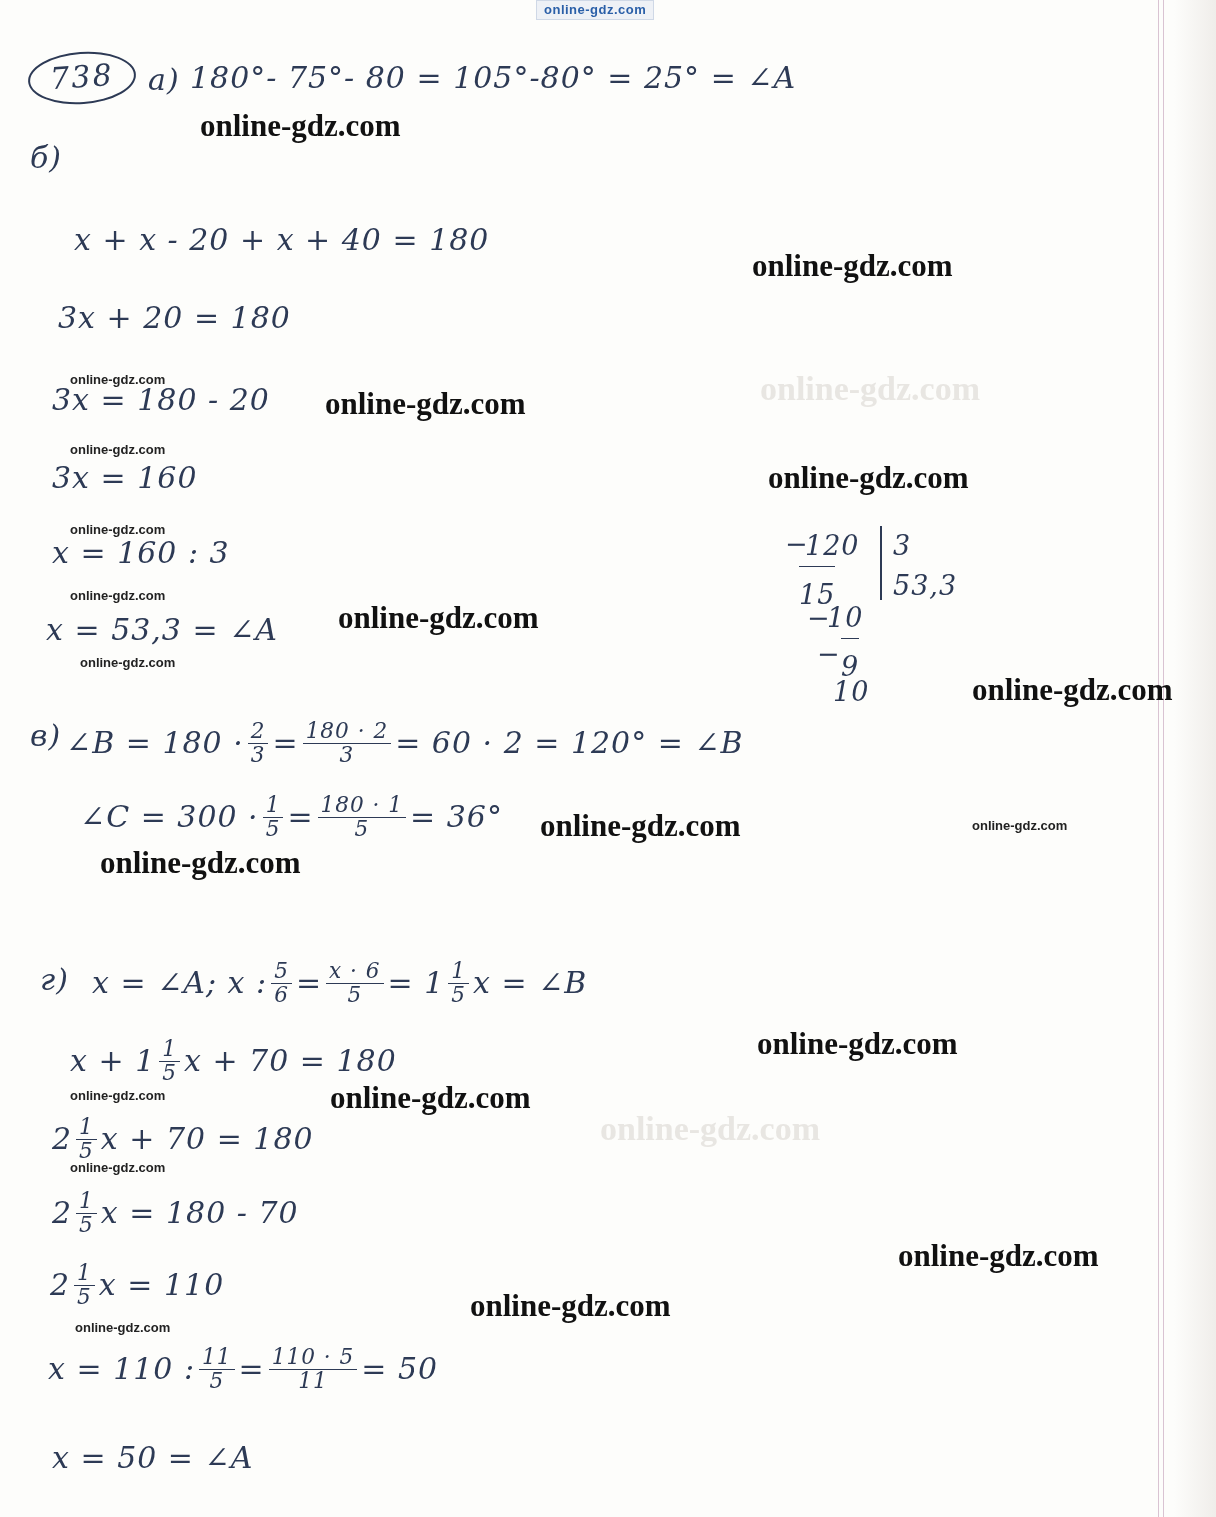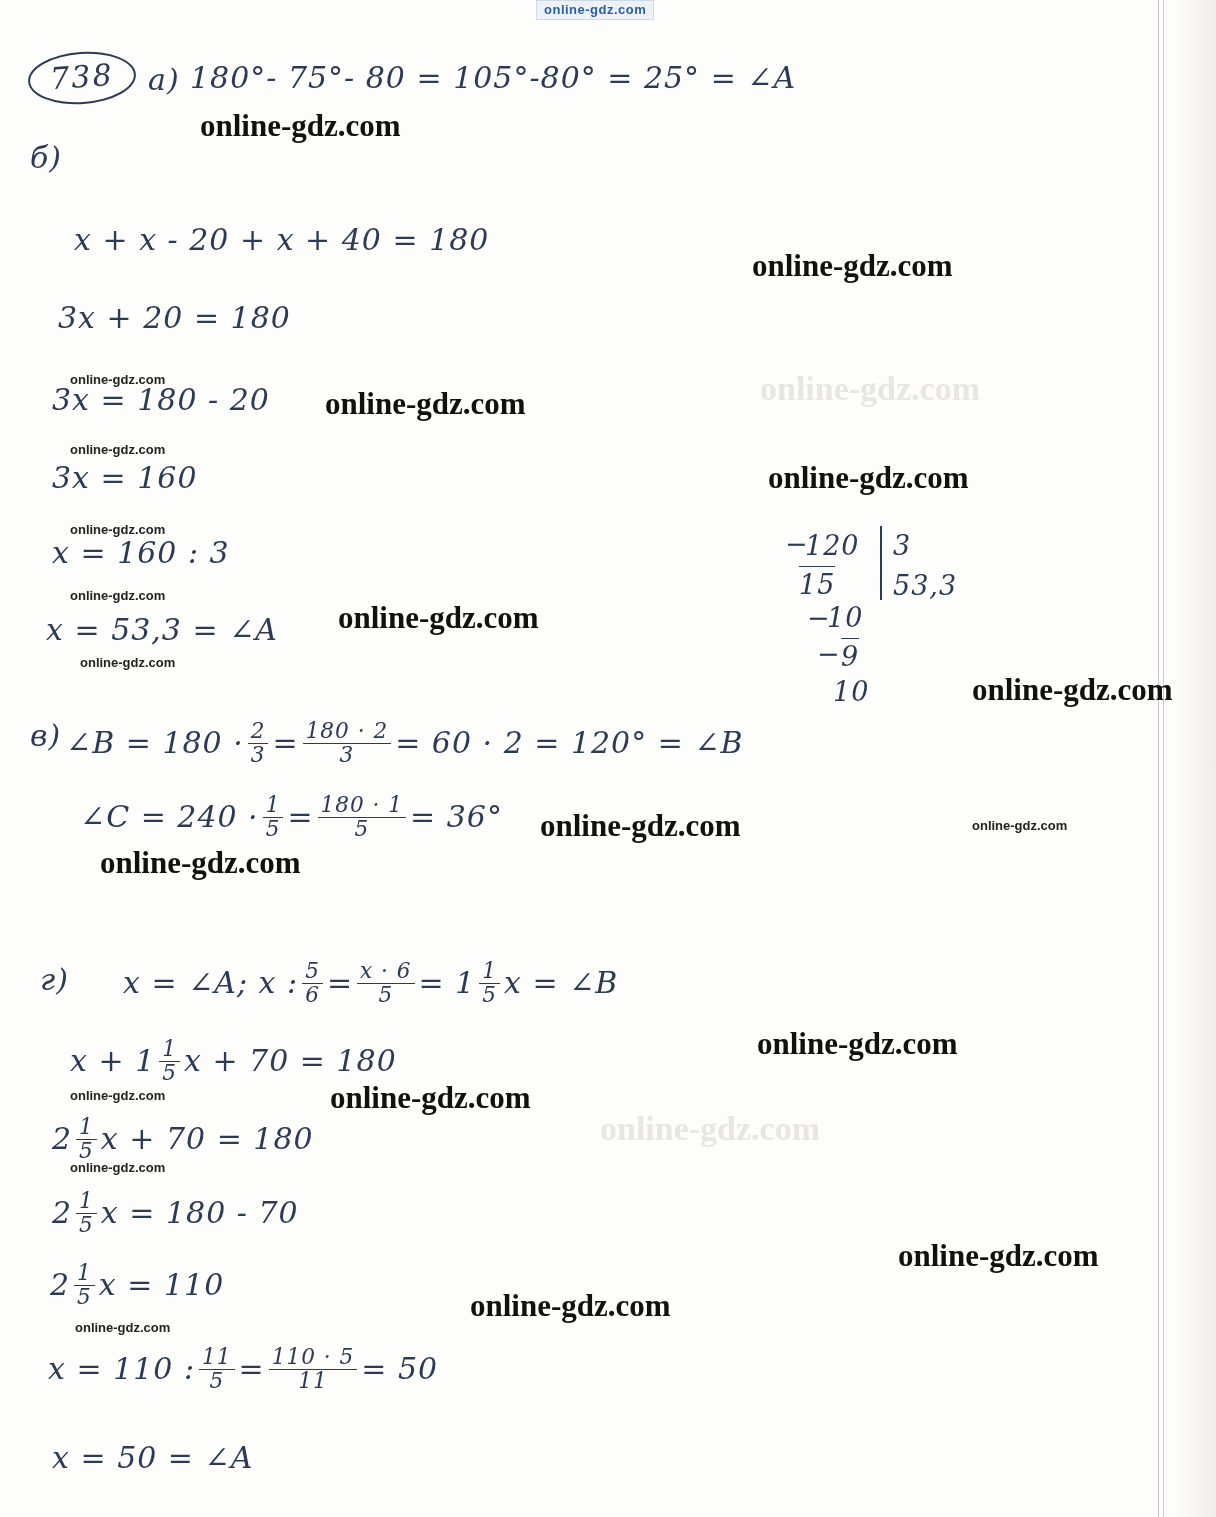--- a/index.html
+++ b/index.html
@@ -94,21 +94,21 @@
   }
   .division .row { position: relative; height: 36px; white-space: nowrap; }
   .division .dl {
     position: absolute;
     left: 95px;
     top: -4px;
     width: 1.6px;
     height: 74px;
     background: #2d3a55;
   }
-  .division .ul { border-top: 1.6px solid #2d3a55; display: inline-block; padding-top: 2px; }
+  .division .ul { border-top: 1.6px solid #2d3a55; display: inline-block; padding-top: 12px; }
 
   
   .wm {
     position: absolute;
     color: #111111;
     font-family: "Liberation Serif", serif;
     font-weight: bold;
     white-space: nowrap;
   }
   .wm.l { font-size: 31px; }
@@ -195,26 +195,26 @@
       <span style="position:absolute;left:48px;top:2px;">10</span>
     </div>
   </div>
 
   <div class="hw big" style="left:30px; top:718px;">в)</div>
   <div class="hw big" style="left:66px; top:722px;">
     <span>∠B = 180 ·</span><span class="frac"><span class="num">2</span><span class="den">3</span></span><span>=</span><span class="frac"><span class="num">180 · 2</span><span class="den">3</span></span><span>= 60 · 2 = 120° = ∠B</span>
   </div>
 
   <div class="hw big" style="left:80px; top:796px;">
-    <span>∠C = 240 ·</span><span class="frac"><span class="num">1</span><span class="den">5</span></span><span>=</span><span class="frac"><span class="num">180 · 1</span><span class="den">5</span></span><span>= 36°</span>
+    <span>∠C = 300 ·</span><span class="frac"><span class="num">1</span><span class="den">5</span></span><span>=</span><span class="frac"><span class="num">180 · 1</span><span class="den">5</span></span><span>= 36°</span>
   </div>
 
 
   <div class="hw big" style="left:40px; top:962px;">г)</div>
-  <div class="hw big" style="left:92px; top:962px;margin-left:31px;">
+  <div class="hw big" style="left:92px; top:962px;">
     <span>x = ∠A;   x :</span><span class="frac"><span class="num">5</span><span class="den">6</span></span><span>=</span><span class="frac"><span class="num">x · 6</span><span class="den">5</span></span><span>= 1</span><span class="frac"><span class="num">1</span><span class="den">5</span></span><span>x = ∠B</span>
   </div>
 
   <div class="hw big" style="left:70px; top:1040px;">
     <span>x + 1</span><span class="frac"><span class="num">1</span><span class="den">5</span></span><span>x + 70 = 180</span>
   </div>
 
   <div class="hw big" style="left:52px; top:1118px;">
     <span>2</span><span class="frac"><span class="num">1</span><span class="den">5</span></span><span>x + 70 = 180</span>
   </div>

